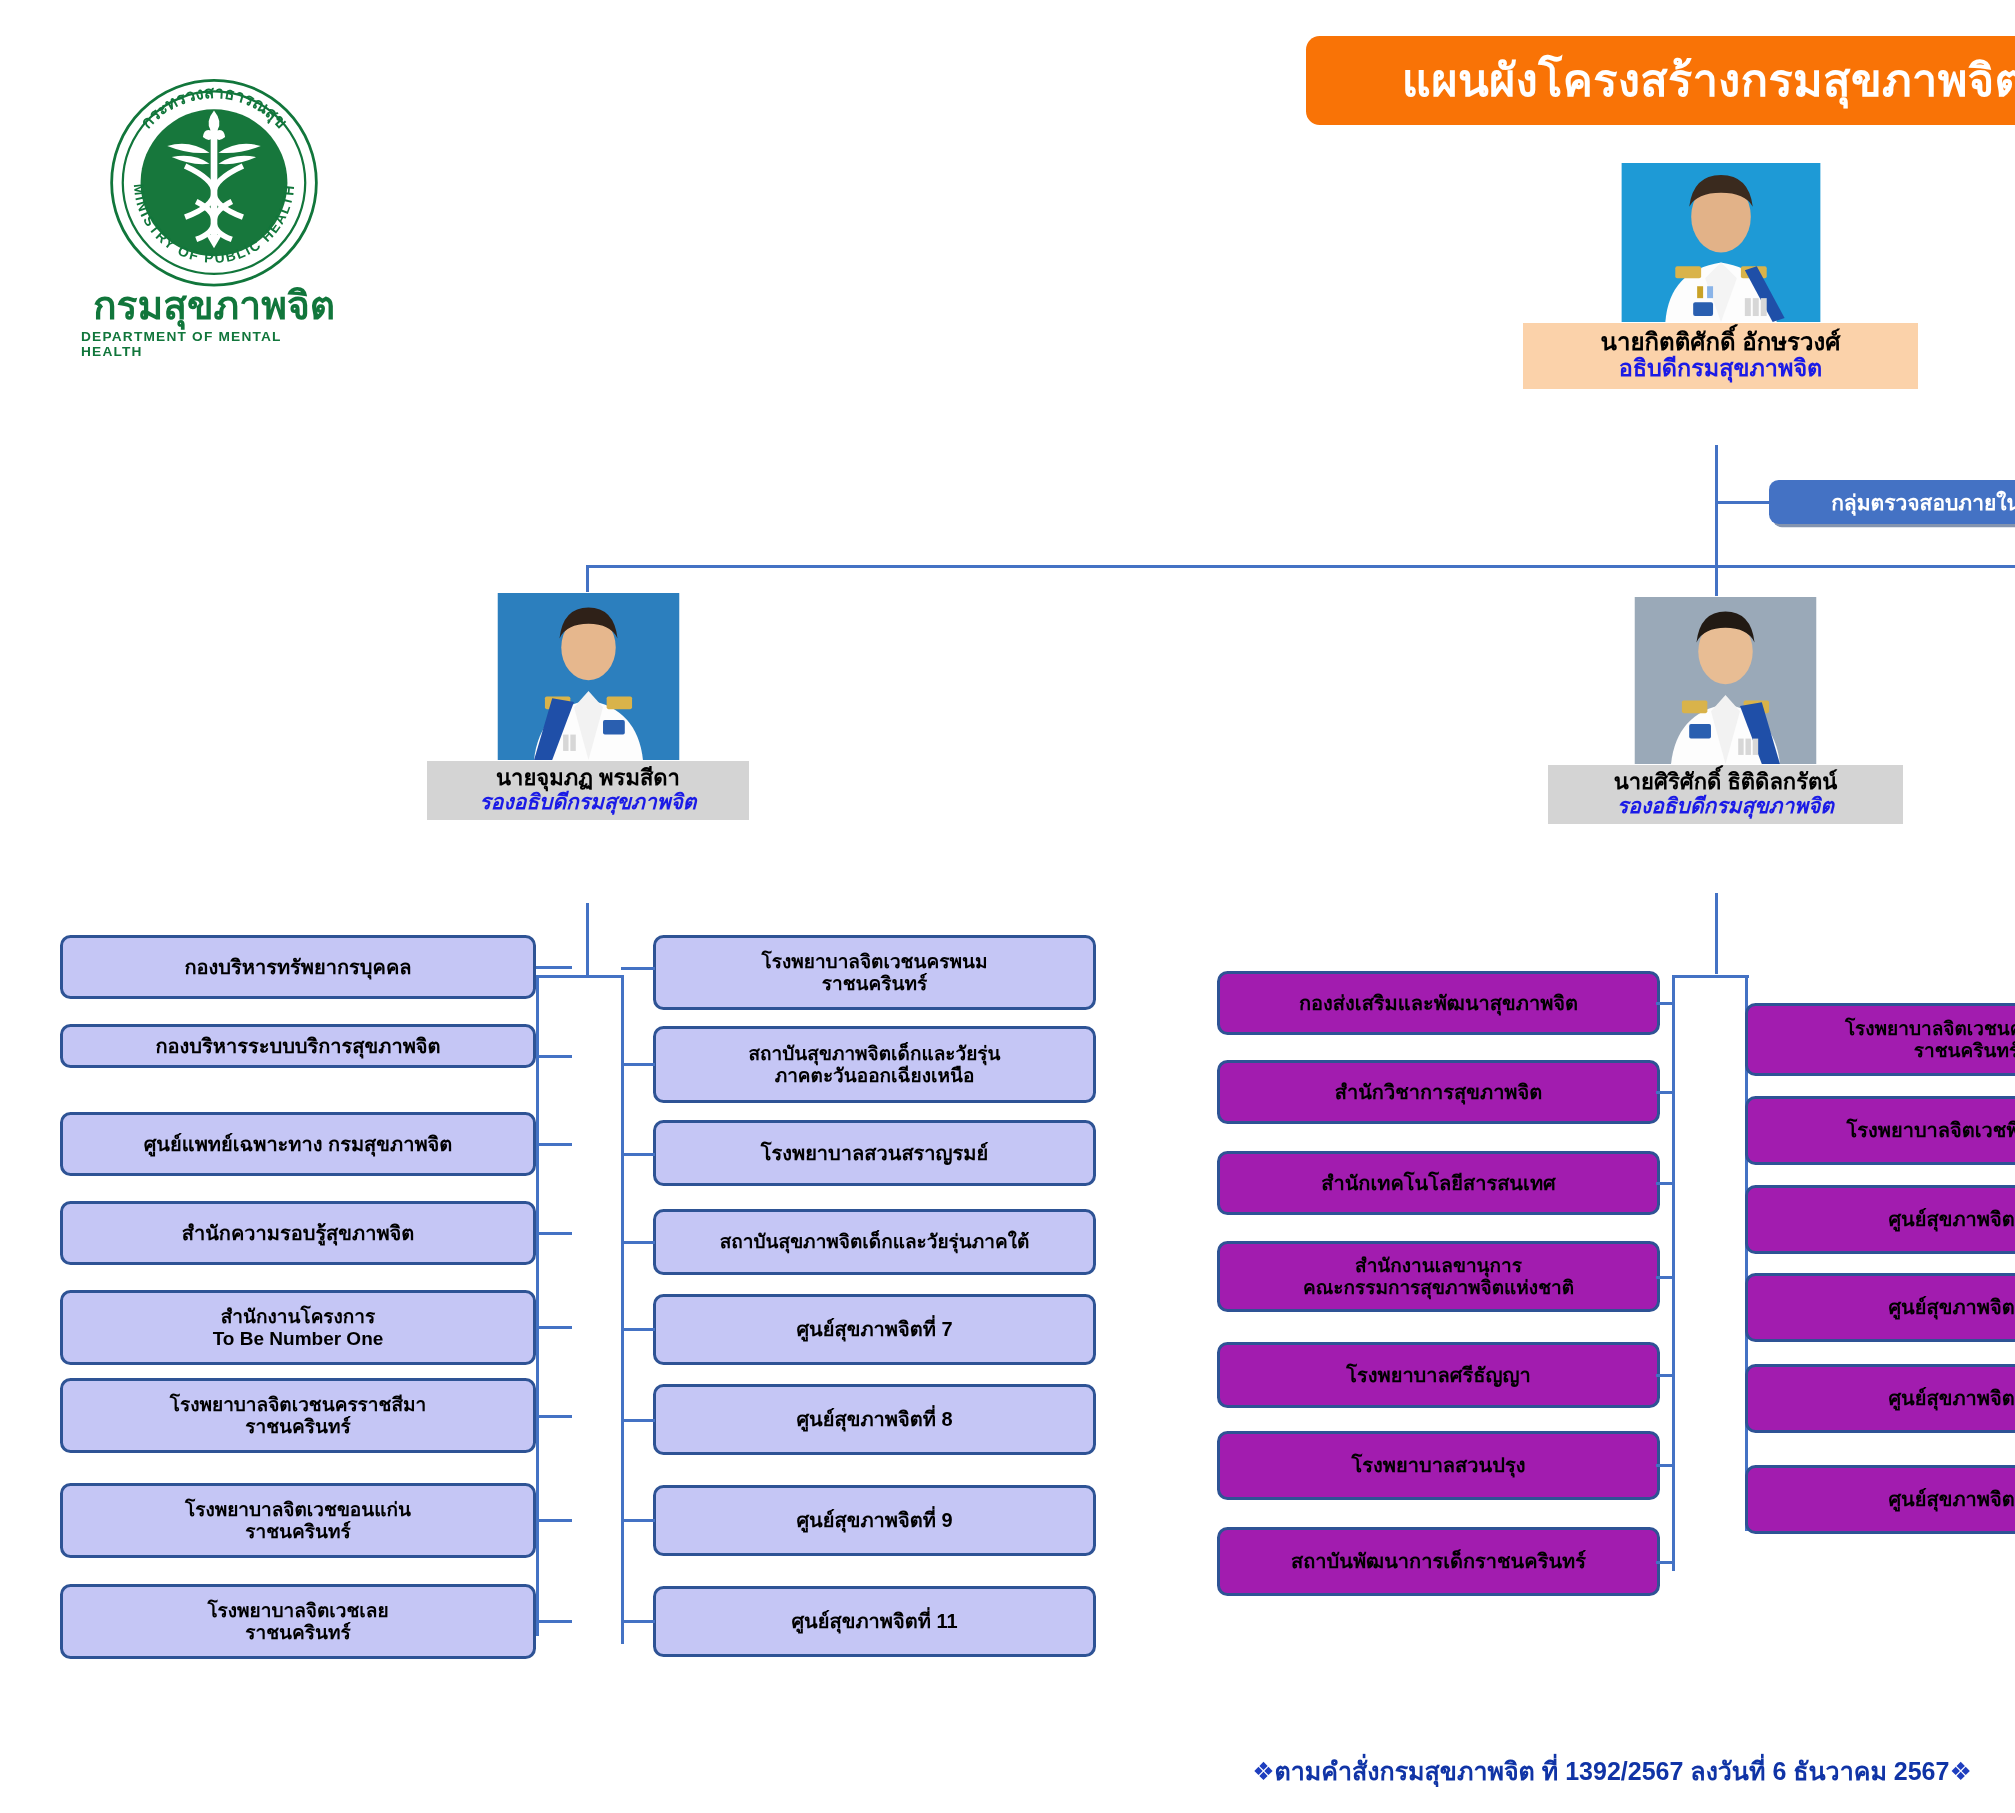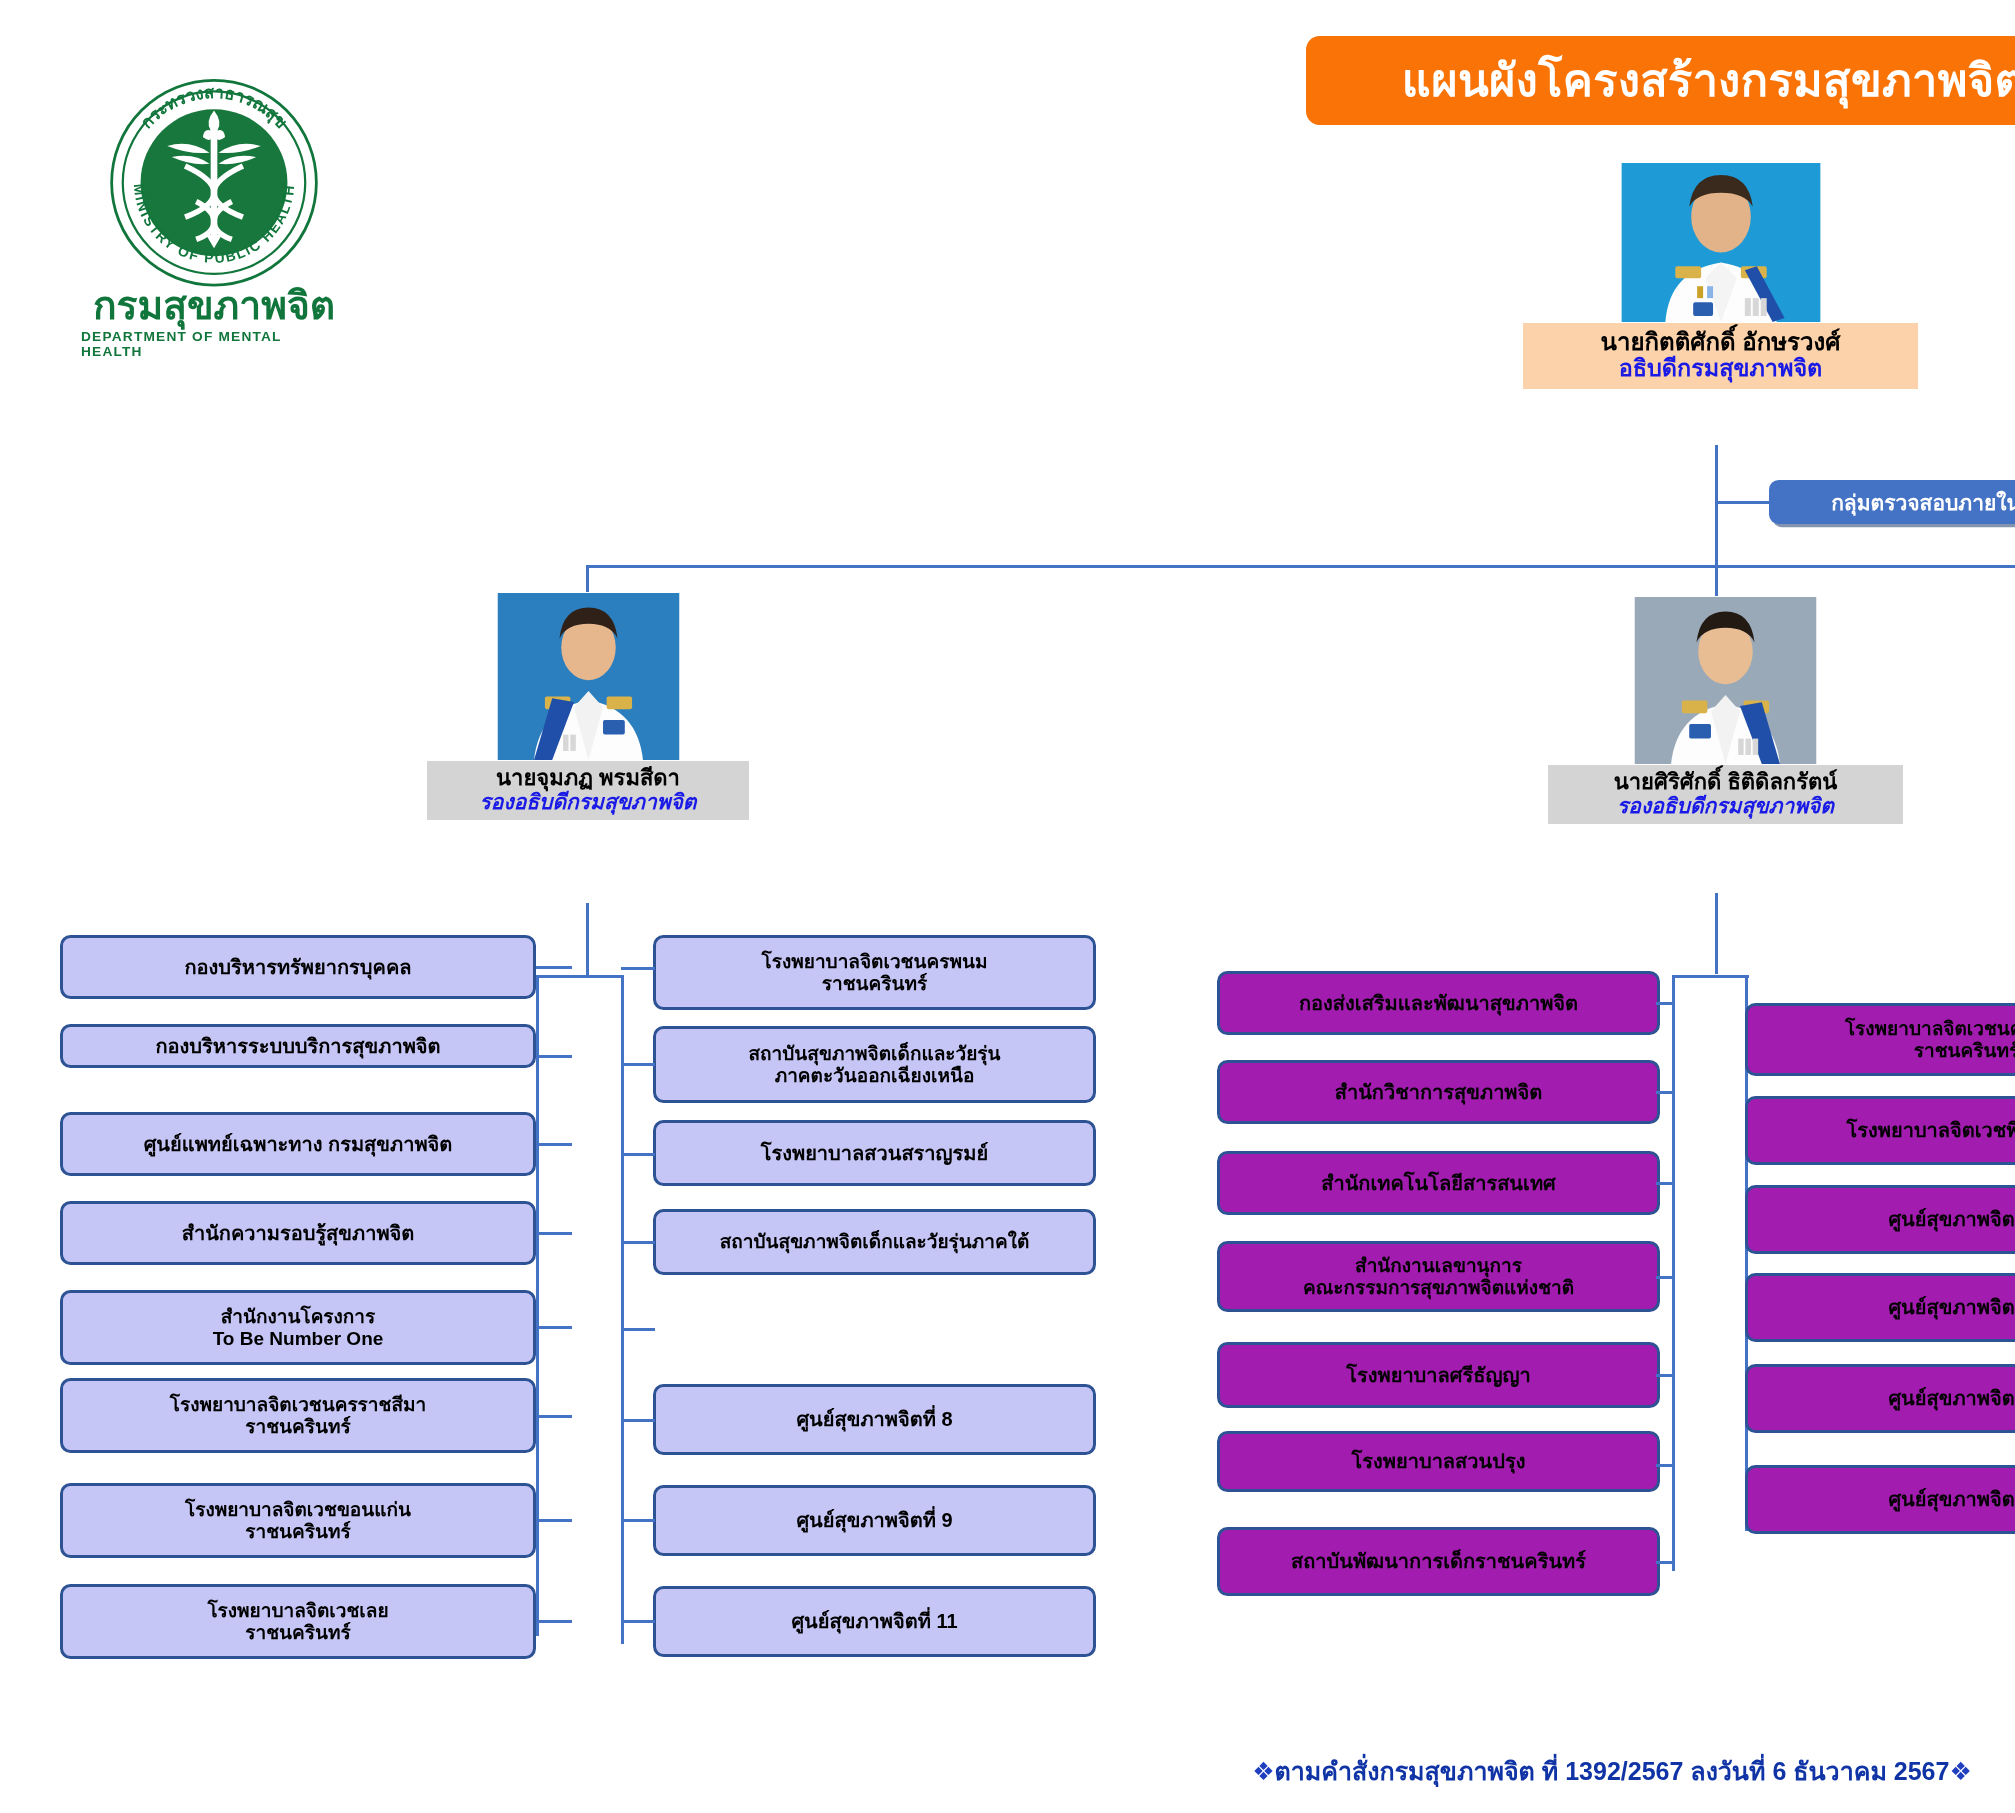--- a/index.html
+++ b/index.html
@@ -222,40 +222,41 @@
   <div class="ln lnh" style="left:536px;top:1415px;width:36px;"></div>
   <div class="ln lnh" style="left:536px;top:1519px;width:36px;"></div>
   <div class="ln lnh" style="left:536px;top:1620px;width:36px;"></div>
 
   <div class="unit purple two-line" style="left:653px;top:935px;width:443px;height:75px;white-space:pre-line;">โรงพยาบาลจิตเวชนครพนม
 ราชนครินทร์</div>
   <div class="unit purple two-line" style="left:653px;top:1026px;width:443px;height:77px;white-space:pre-line;">สถาบันสุขภาพจิตเด็กและวัยรุ่น
 ภาคตะวันออกเฉียงเหนือ</div>
   <div class="unit purple" style="left:653px;top:1120px;width:443px;height:66px;">โรงพยาบาลสวนสราญรมย์</div>
   <div class="unit purple two-line" style="left:653px;top:1209px;width:443px;height:66px;">สถาบันสุขภาพจิตเด็กและวัยรุ่นภาคใต้</div>
+  <div class="unit purple" style="left:653px;top:1294px;width:443px;height:71px;">ศูนย์สุขภาพจิตที่ 7</div>
   <div class="unit purple" style="left:653px;top:1384px;width:443px;height:71px;">ศูนย์สุขภาพจิตที่ 8</div>
   <div class="unit purple" style="left:653px;top:1485px;width:443px;height:71px;">ศูนย์สุขภาพจิตที่ 9</div>
   <div class="unit purple" style="left:653px;top:1586px;width:443px;height:71px;">ศูนย์สุขภาพจิตที่ 11</div>
 
   <div class="ln lnh" style="left:621px;top:967px;width:34px;"></div>
   <div class="ln lnh" style="left:621px;top:1063px;width:34px;"></div>
   <div class="ln lnh" style="left:621px;top:1153px;width:34px;"></div>
   <div class="ln lnh" style="left:621px;top:1241px;width:34px;"></div>
   <div class="ln lnh" style="left:621px;top:1328px;width:34px;"></div>
   <div class="ln lnh" style="left:621px;top:1419px;width:34px;"></div>
   <div class="ln lnh" style="left:621px;top:1519px;width:34px;"></div>
   <div class="ln lnh" style="left:621px;top:1620px;width:34px;"></div>
 
   <div class="unit green" style="left:1217px;top:971px;width:443px;height:64px;">กองส่งเสริมและพัฒนาสุขภาพจิต</div>
   <div class="unit green" style="left:1217px;top:1060px;width:443px;height:64px;">สำนักวิชาการสุขภาพจิต</div>
   <div class="unit green" style="left:1217px;top:1151px;width:443px;height:64px;">สำนักเทคโนโลยีสารสนเทศ</div>
   <div class="unit green two-line" style="left:1217px;top:1241px;width:443px;height:71px;white-space:pre-line;">สำนักงานเลขานุการ
 คณะกรรมการสุขภาพจิตแห่งชาติ</div>
   <div class="unit green" style="left:1217px;top:1342px;width:443px;height:66px;">โรงพยาบาลศรีธัญญา</div>
-  <div class="unit green" style="left:1217px;top:1431px;width:443px;height:61px;">โรงพยาบาลสวนปรุง</div>
+  <div class="unit green" style="left:1217px;top:1431px;width:443px;height:69px;">โรงพยาบาลสวนปรุง</div>
   <div class="unit green" style="left:1217px;top:1527px;width:443px;height:69px;">สถาบันพัฒนาการเด็กราชนครินทร์</div>
 
   <div class="ln lnh" style="left:1656px;top:1002px;width:18px;"></div>
   <div class="ln lnh" style="left:1656px;top:1091px;width:18px;"></div>
   <div class="ln lnh" style="left:1656px;top:1182px;width:18px;"></div>
   <div class="ln lnh" style="left:1656px;top:1276px;width:18px;"></div>
   <div class="ln lnh" style="left:1656px;top:1374px;width:18px;"></div>
   <div class="ln lnh" style="left:1656px;top:1464px;width:18px;"></div>
   <div class="ln lnh" style="left:1656px;top:1561px;width:18px;"></div>
 

